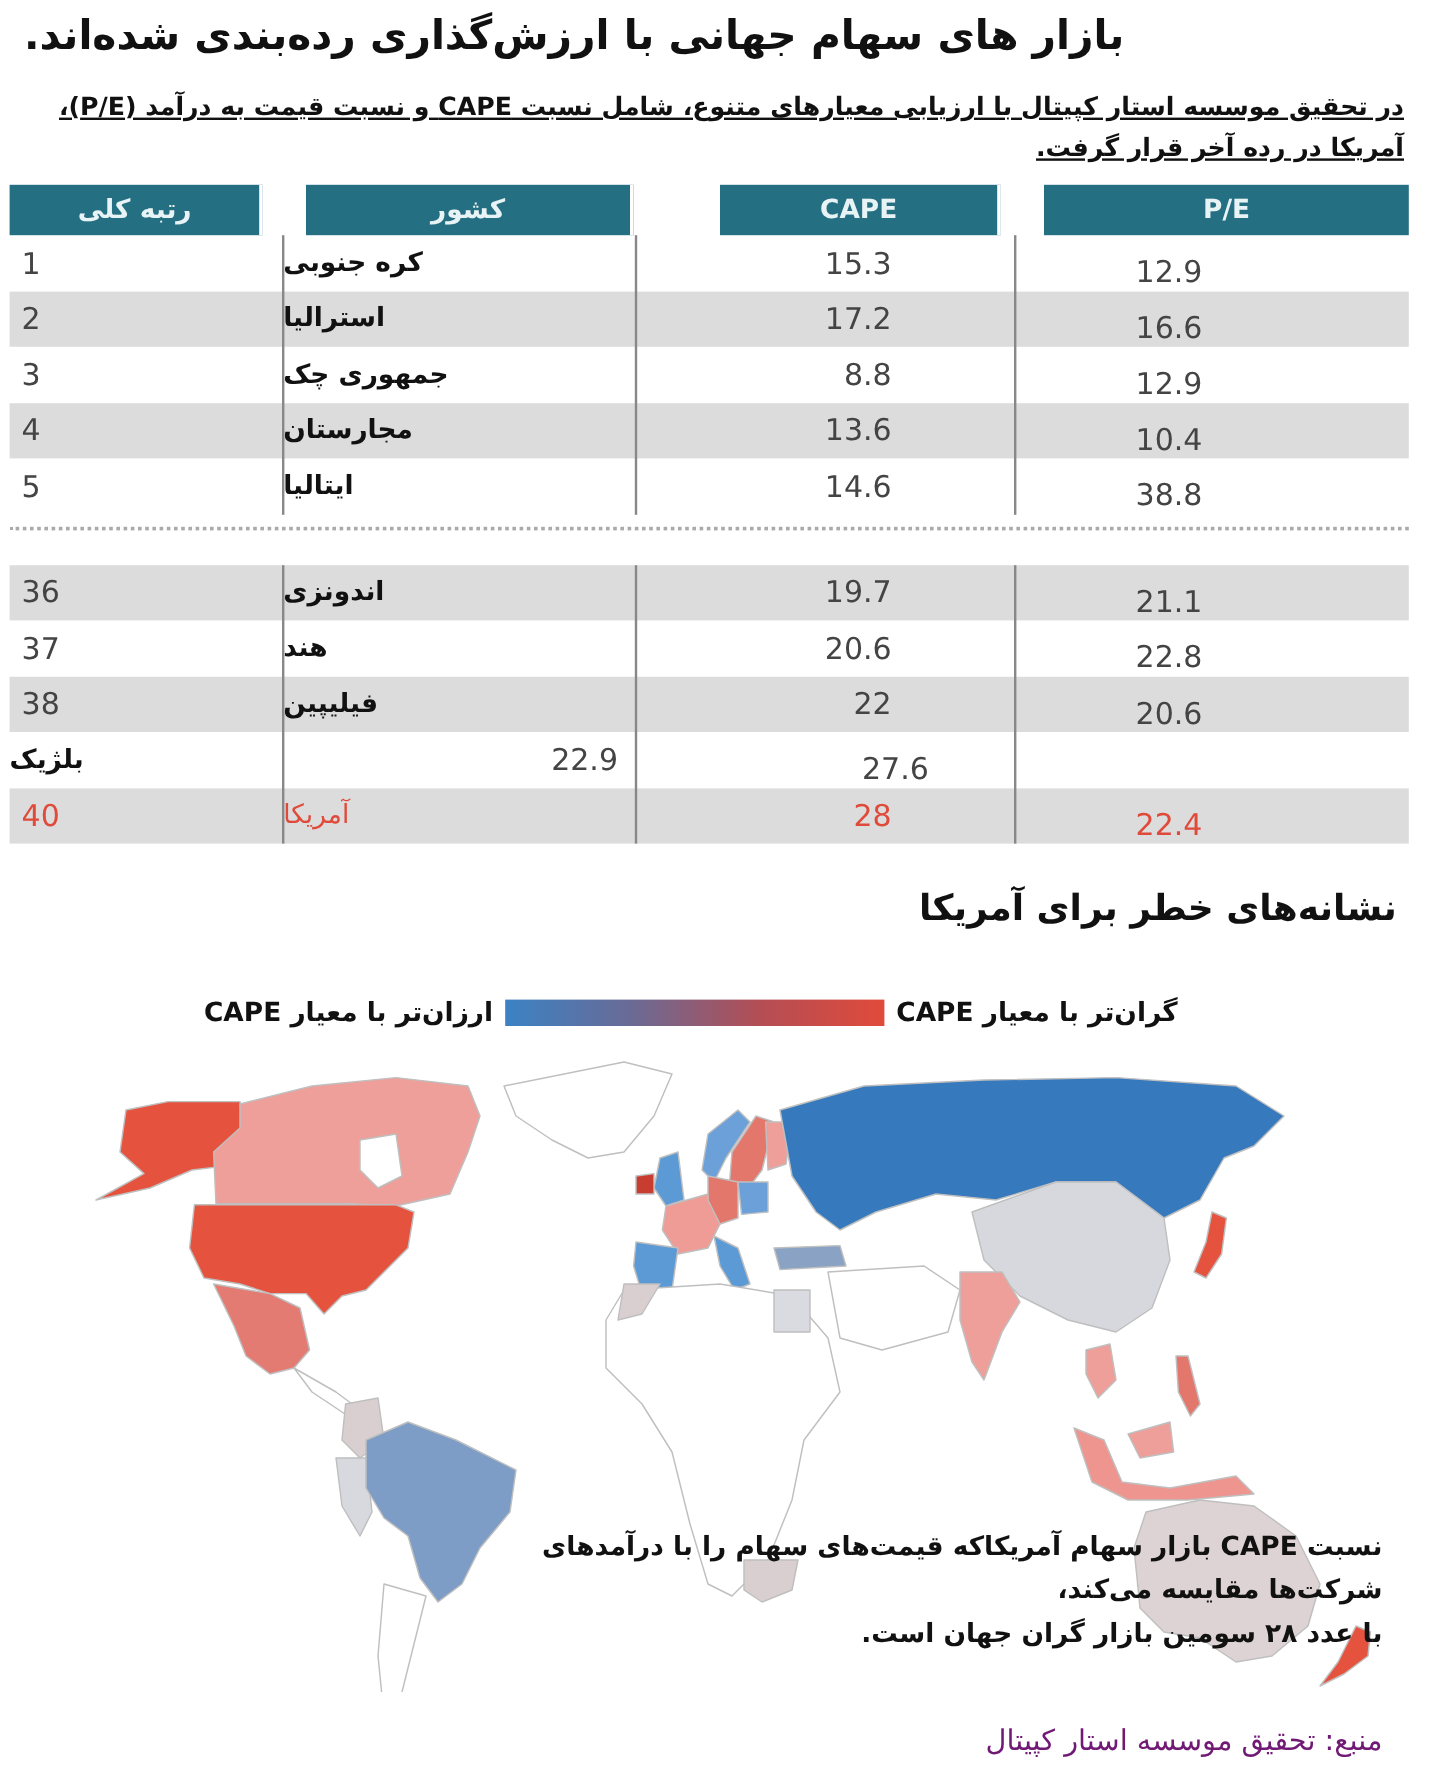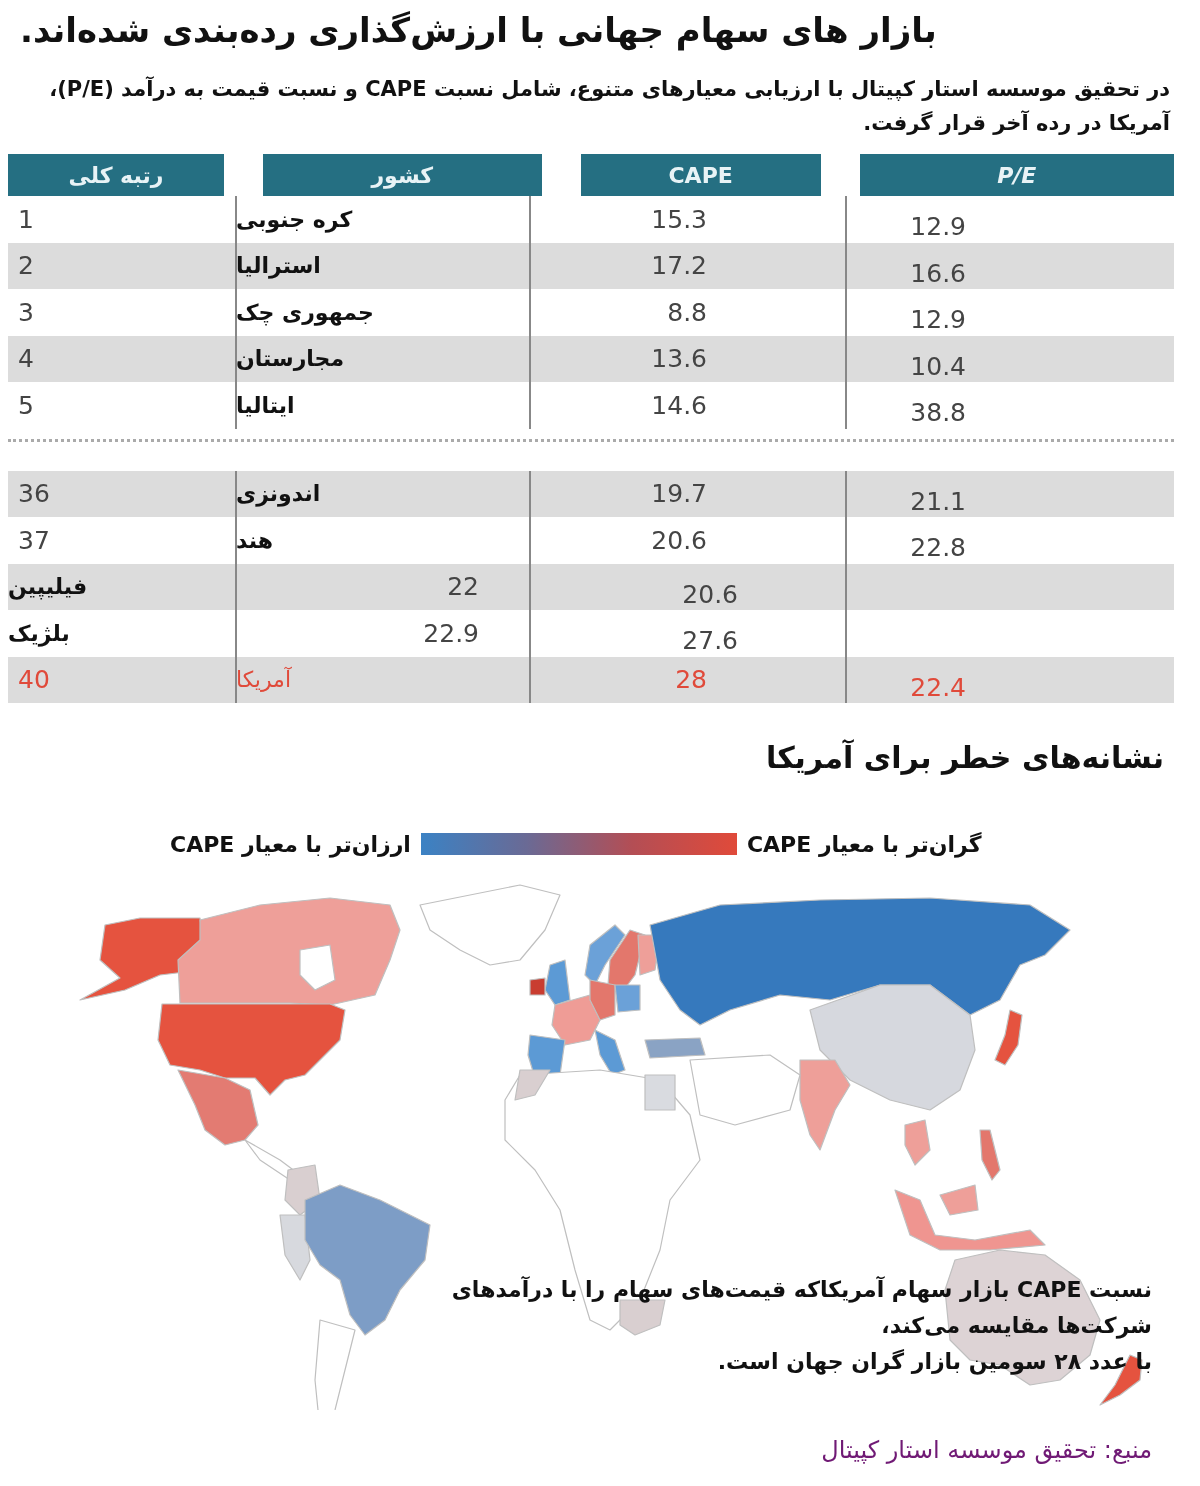--- a/index.html
+++ b/index.html
@@ -5,37 +5,37 @@
   * { box-sizing: border-box; margin: 0; padding: 0; }
   html, body { width: 1200px; height: 1486px; background: #ffffff; overflow: hidden; }
   body { font-family: "DejaVu Sans", sans-serif; color: #111; position: relative; }
 
   .title {
     position: absolute; top: 8px; right: 30px; left: 20px;
     font-size: 34px; font-weight: bold; text-align: left; line-height: 44px;
   }
   .intro {
     position: absolute; top: 72px; right: 30px; left: 20px;
-    font-size: 21px; font-weight: bold; text-align: right; line-height: 34px;
+    font-size: 21px; font-weight: bold; text-align: right; line-height: 34px; text-decoration: underline;
   }
 
   .table {
     position: absolute; top: 154px; left: 8px; width: 1166px;
     direction: ltr;
   }
   .thead { display: flex; height: 42px; gap: 36px; }
   .th {
     background: #256f82; color: #e8f3f6; font-weight: bold; font-size: 22px;
     display: flex; align-items: center; justify-content: center;
     border-right: 3px solid #ffffff;
   }
-  .th:last-child { border-right: none; font-style: italic; }
+  .th:last-child { border-right: none; }
   .c-rank { width: 228px; }
   .c-country { width: 294px; }
-  .c-cape { width: 253px; }
+  .c-cape { width: 253px; margin-left: 36px; }
   .c-pe { width: 328px; }
 
   .tbody { position: relative; }
   .row { display: flex; height: 46.5px; align-items: center; }
   .row.shaded { background: #dcdcdc; }
   .td { height: 100%; display: flex; align-items: center; font-size: 25px; color: #444; }
   .td.c-rank { padding-left: 10px; justify-content: flex-start; font-family: "DejaVu Sans", sans-serif; }
   .td.c-country { justify-content: flex-end; color: #111; font-weight: bold; font-size: 22px; direction: rtl; }
   .td.c-country span { direction: rtl; }
   .td.c-cape { justify-content: flex-end; padding-right: 76px; }
@@ -159,20 +159,21 @@
       </div>
       <div class="row">
         <div class="td c-rank">37</div>
         <div class="td c-country">
             <span>هند</span>
           </div>
         <div class="td c-cape">20.6</div>
         <div class="td c-pe">22.8</div>
       </div>
       <div class="row shaded">
+        <div class="td c-rank">38</div>
         <div class="td c-country">
             <span>فیلیپین</span>
           </div>
         <div class="td c-cape">22</div>
         <div class="td c-pe">20.6</div>
       </div>
       <div class="row">
         <div class="td c-country">
             <span>بلژیک</span>
           </div>

